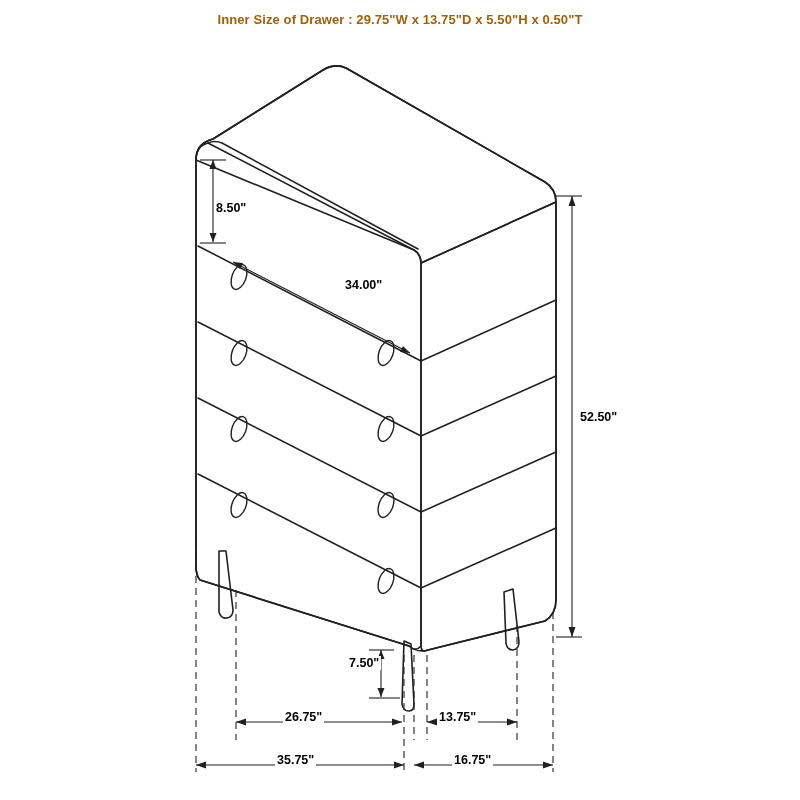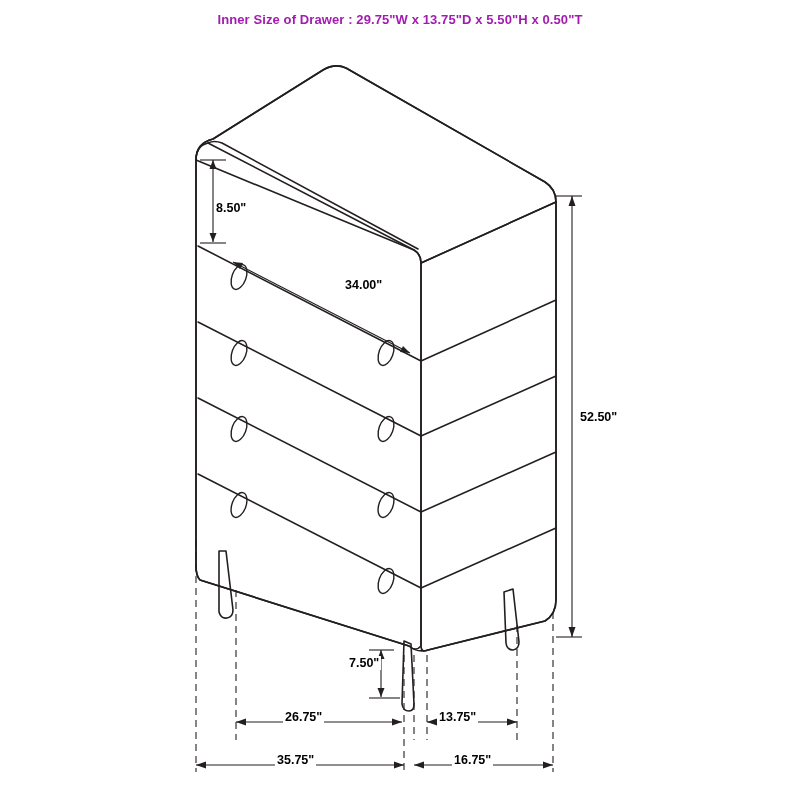--- a/index.html
+++ b/index.html
@@ -22,21 +22,21 @@
   }
   .title {
     position: absolute;
     top: 12px;
     left: 0;
     width: 800px;
     text-align: center;
     font-size: 13px;
     font-weight: bold;
     letter-spacing: 0.1px;
-    color: #a21caf;
+    color: #a16207;
   }
   svg.diagram {
     position: absolute;
     top: 0;
     left: 0;
     width: 800px;
     height: 800px;
   }
   .dim-label {
     position: absolute;

